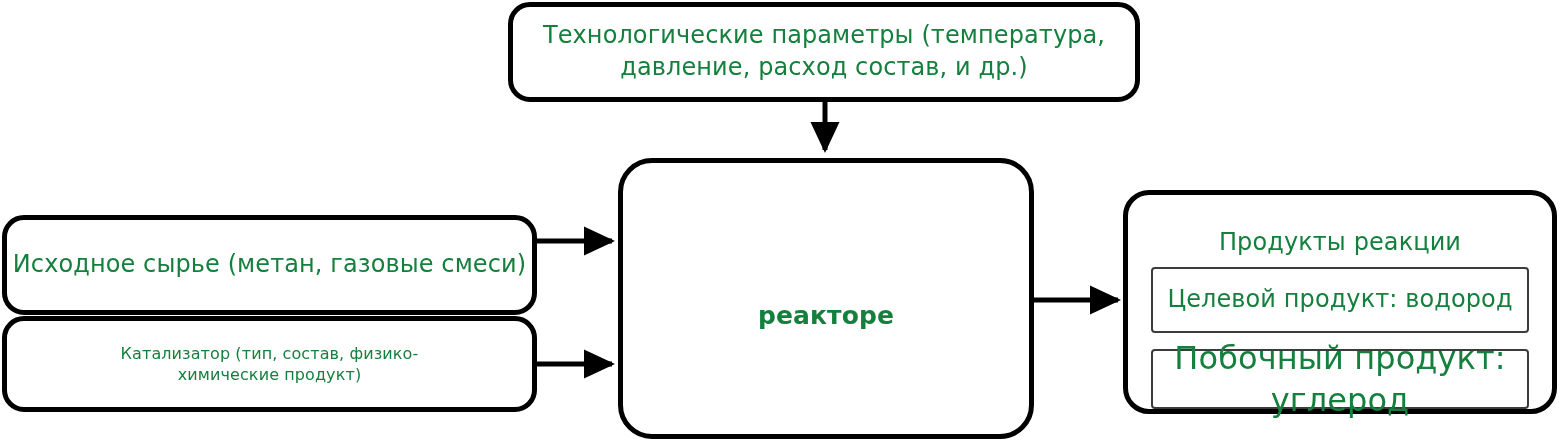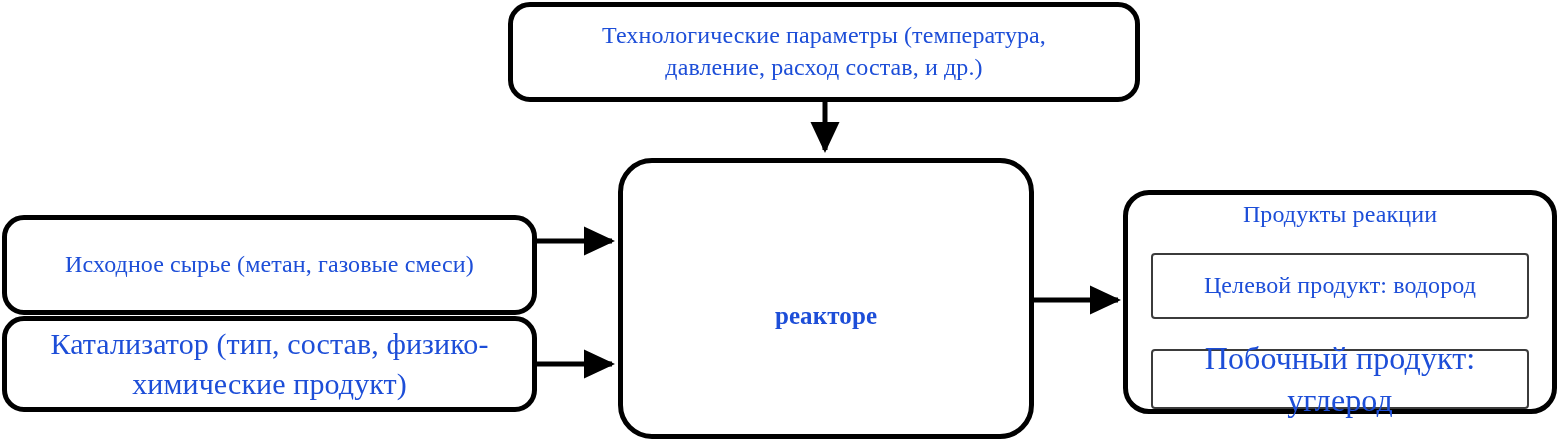--- a/index.html
+++ b/index.html
@@ -22,22 +22,21 @@
     height: 446px;
   }
   .node {
     position: absolute;
     box-sizing: border-box;
     background: #ffffff;
     display: flex;
     align-items: center;
     justify-content: center;
     text-align: center;
-    color: #1d4ed8;
-    font-family: Liberation Serif, serif;
+    color: #15803d;
   }
   .node-outer {
     border: 5px solid #000000;
     border-radius: 22px;
   }
   .node-inner {
     border: 2px solid #3b3b3b;
     border-radius: 4px;
   }
   .node-text {
@@ -51,33 +50,33 @@
     left: 508px; top: 2px; width: 632px; height: 100px;
     font-size: 24px;
   }
   #node-feedstock {
     left: 2px; top: 191px; width: 535px; height: 100px;
     font-size: 24px;
     margin-top: 24px;
   }
   #node-catalyst {
     left: 2px; top: 316px; width: 535px; height: 96px;
-    font-size: 30px;
+    font-size: 16px;
   }
   #node-reactor {
     left: 618px; top: 158px; width: 416px; height: 281px;
     border-radius: 34px;
     font-size: 25px;
     font-weight: bold;
   }
   #node-products {
     left: 1123px; top: 190px; width: 434px; height: 224px;
     border-radius: 26px;
     flex-direction: column;
-    justify-content: space-between;
+    justify-content: flex-end;
     padding-top: 2px;
   }
   #products-title {
     font-size: 24px;
     margin: 2px 0 8px 0;
   }
   #node-product-main {
     position: relative;
     left: 0; top: 0;
     width: 378px; height: 66px;

